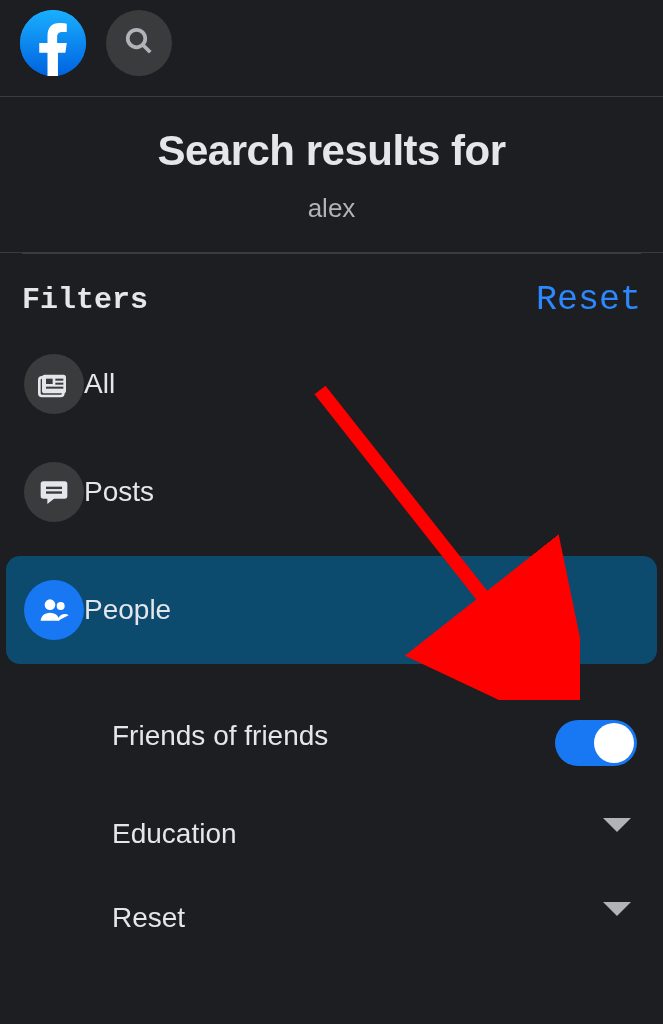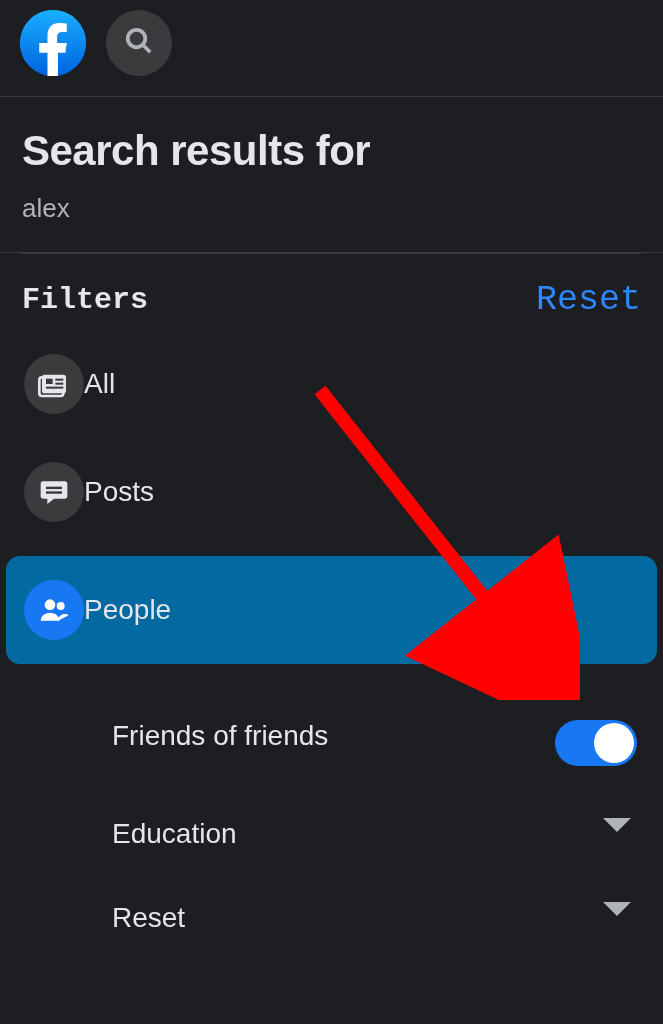--- a/index.html
+++ b/index.html
@@ -34,20 +34,21 @@
     display: flex;
     align-items: center;
     justify-content: center;
     flex-shrink: 0;
   }
   .search-btn svg { width: 30px; height: 30px; stroke: #b0b3b8; stroke-width: 3; fill: none; }
   .header {
     padding: 30px 22px 28px 22px;
     border-bottom: 1px solid #3a3b3c;
     margin: 0 22px;
+    text-align: center;
   }
   .header h1 {
     font-size: 42px;
     font-weight: 800;
     color: #e4e6eb;
     letter-spacing: -0.5px;
   }
   .header .query {
     font-size: 26px;
     color: #b0b3b8;
@@ -75,21 +76,21 @@
   }
   .filter-list { padding: 0 6px; }
   .filter-item {
     display: flex;
     align-items: center;
     padding: 14px 18px;
     border-radius: 14px;
     margin-bottom: 20px;
   }
   .filter-item.active {
-    background: #0369a1;
+    background: #0c4a6e;
     padding-top: 24px;
     padding-bottom: 24px;
   }
   .filter-icon {
     width: 60px; height: 60px;
     border-radius: 50%;
     background: #3a3b3c;
     display: flex;
     align-items: center;
     justify-content: center;

